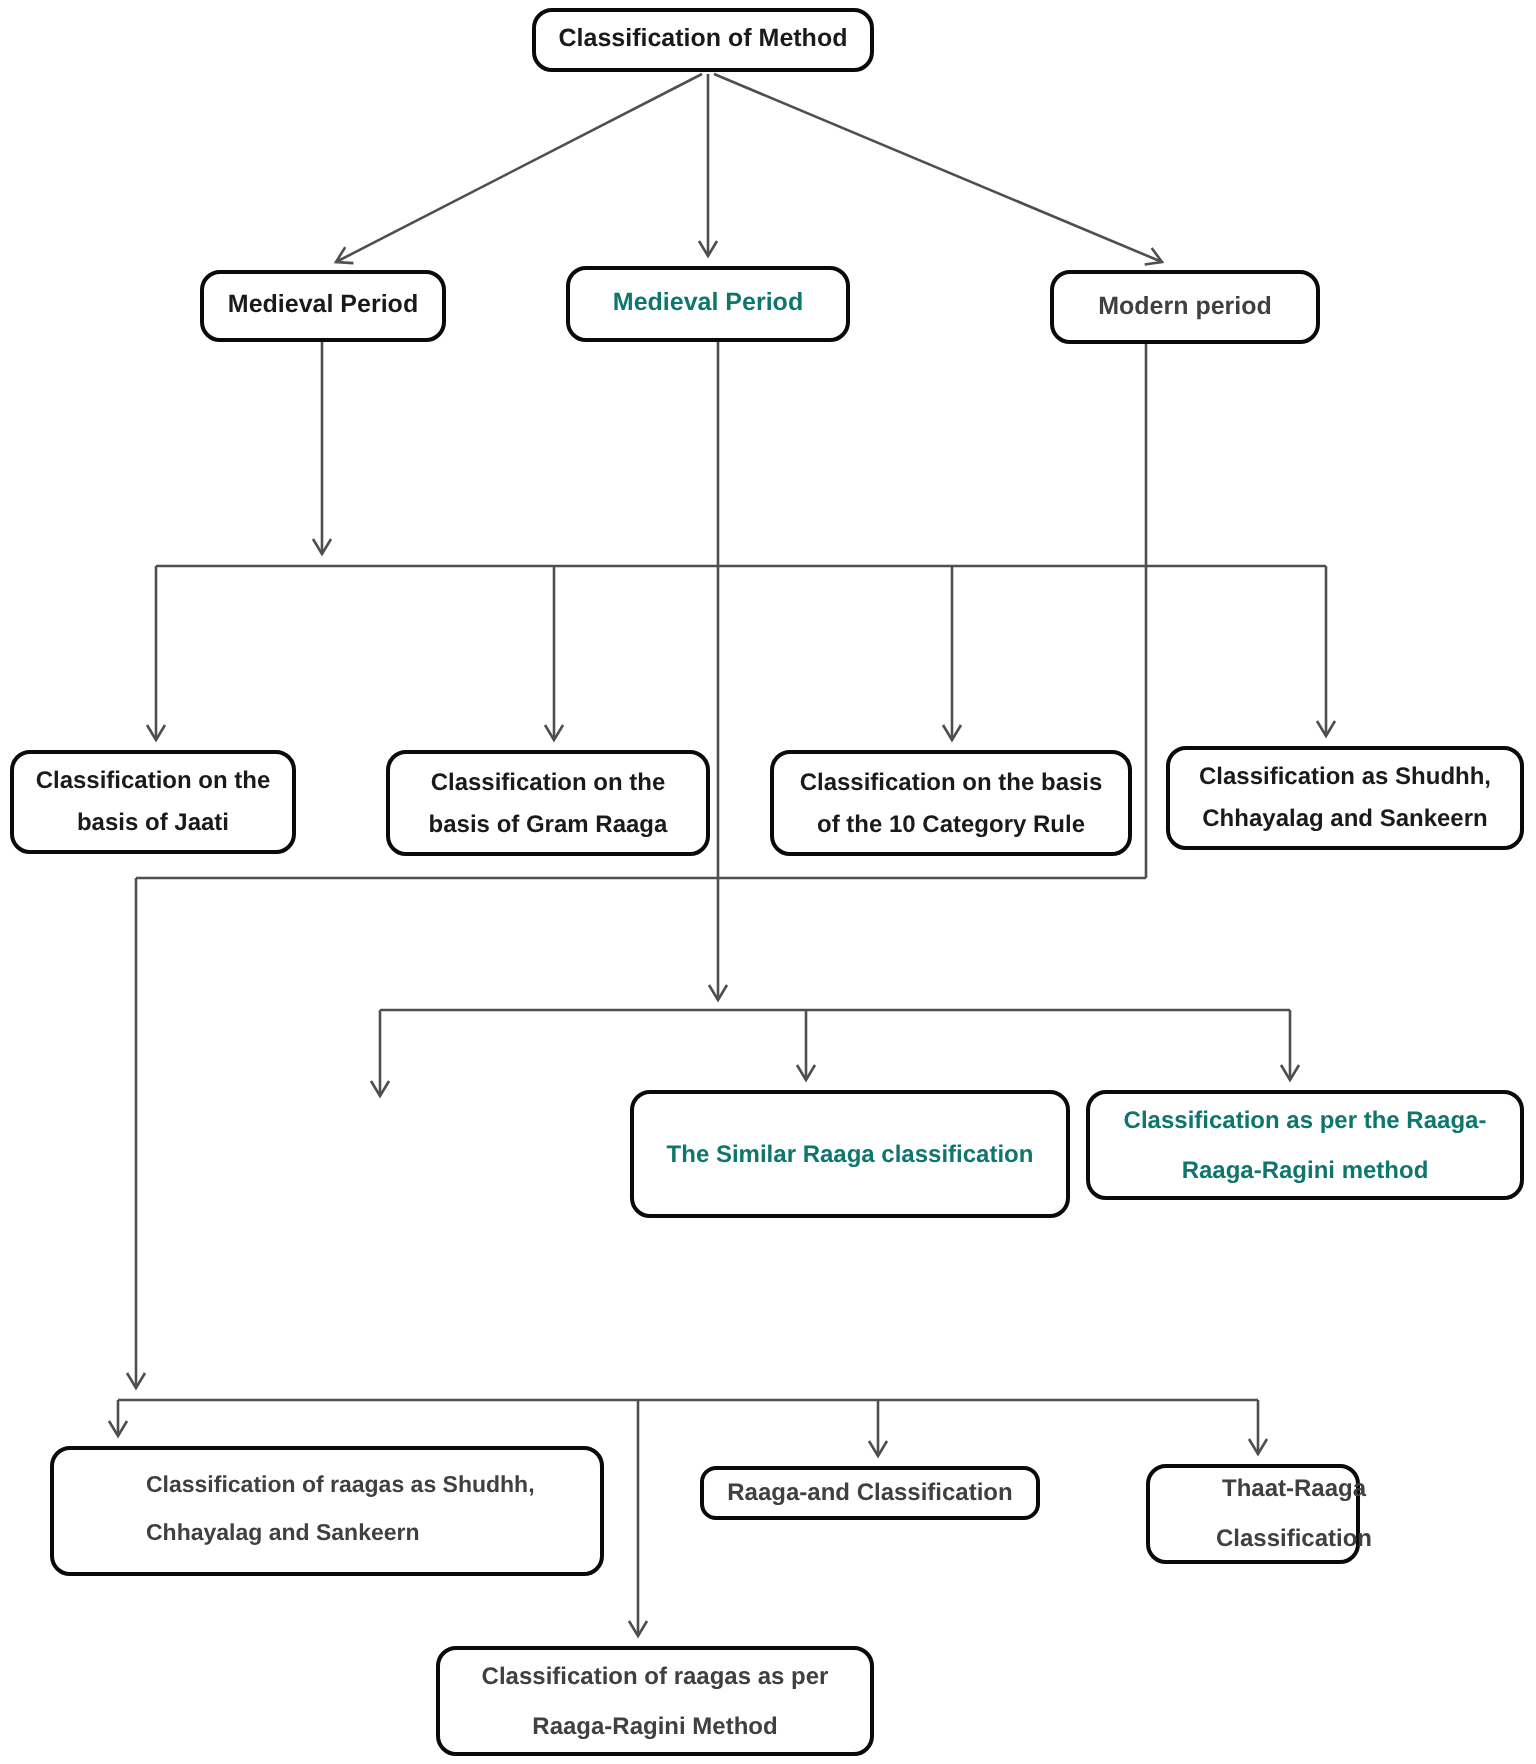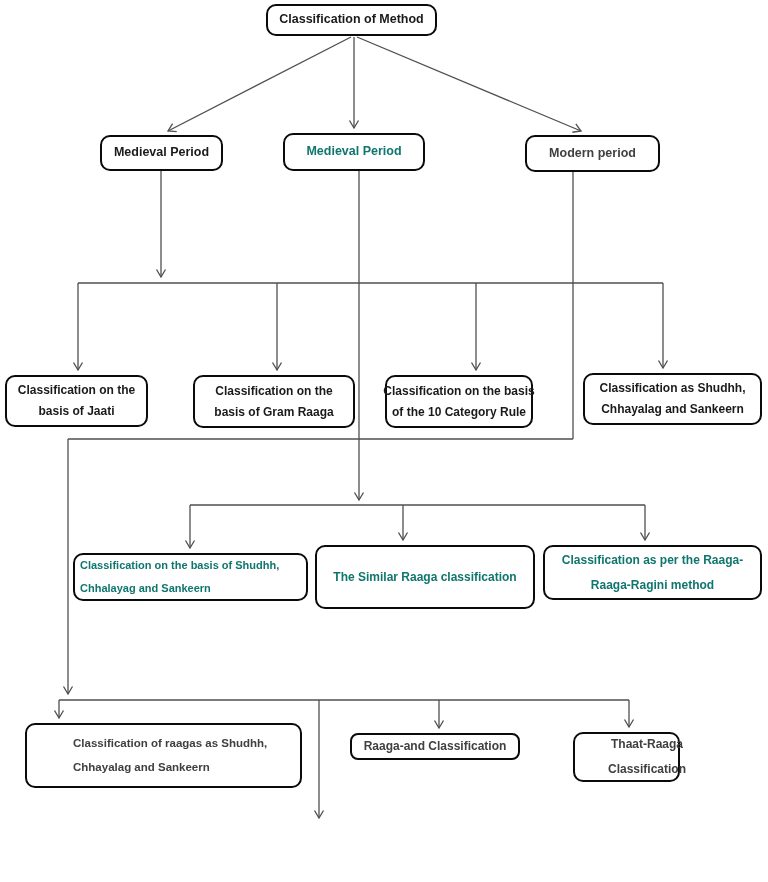--- a/index.html
+++ b/index.html
@@ -67,36 +67,36 @@
   <div class="node red" style="left:283px;top:133px;width:142px;height:38px;font-size:12.5px;">Medieval Period</div>
 
   <div class="node blue" style="left:525px;top:135px;width:135px;height:37px;font-size:12.5px;">Modern period</div>
 
   <div class="node" style="left:5px;top:375px;width:143px;height:52px;">Classification on the
 basis of Jaati</div>
 
   <div class="node" style="left:193px;top:375px;width:162px;height:53px;">Classification on the
 basis of Gram Raaga</div>
 
-  <div class="node" style="left:385px;top:375px;width:148px;height:53px;">Classification on the basis
+  <div class="node" style="left:385px;top:375px;width:181px;height:53px;">Classification on the basis
 of the 10 Category Rule</div>
 
   <div class="node" style="left:583px;top:373px;width:179px;height:52px;">Classification as Shudhh,
 Chhayalag and Sankeern</div>
 
-  <div class="node red left sp2" style="left:73px;top:553px;width:235px;height:48px;font-size:11px;padding-left:5px;">Classification on the basis of Shudhh,
-Chhalayag and Sankeern</div>
 
   <div class="node red" style="left:315px;top:545px;width:220px;height:64px;">The Similar Raaga classification</div>
 
   <div class="node red sp2" style="left:543px;top:545px;width:219px;height:55px;">Classification as per the Raaga-
 Raaga-Ragini method</div>
 
   <div class="node blue left sp2" style="left:25px;top:723px;width:277px;height:65px;font-size:11.5px;padding-left:46px;">Classification of raagas as Shudhh,
 Chhayalag and Sankeern</div>
 
   <div class="node blue" style="left:350px;top:733px;width:170px;height:27px;border-radius:8px;">Raaga-and Classification</div>
 
   <div class="node blue sp2" style="left:573px;top:732px;width:107px;height:50px;padding-left:45px;">Thaat-Raaga
 Classification</div>
 
+  <div class="node blue sp2" style="left:218px;top:823px;width:219px;height:55px;">Classification of raagas as per
+Raaga-Ragini Method</div>
 
 </div>
 
 </body></html>

